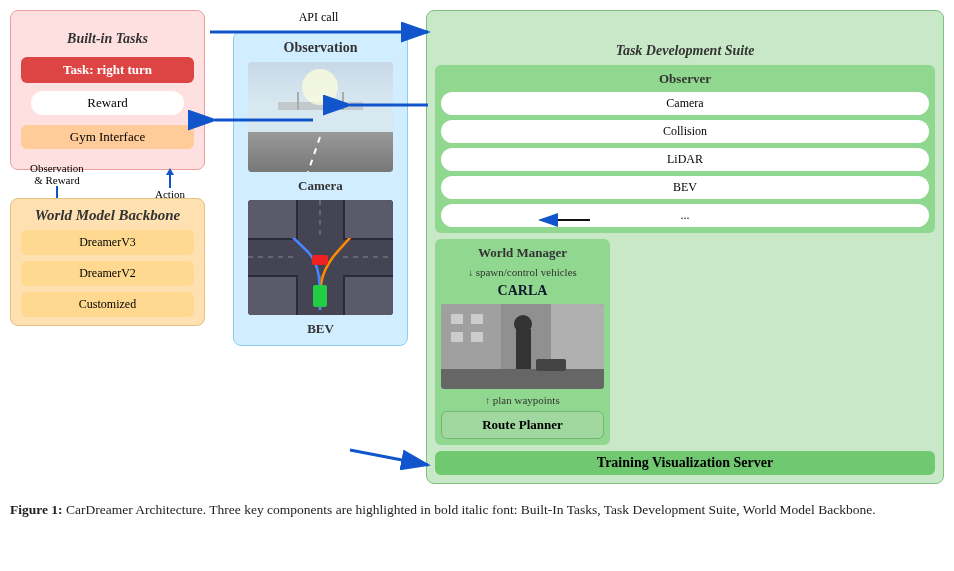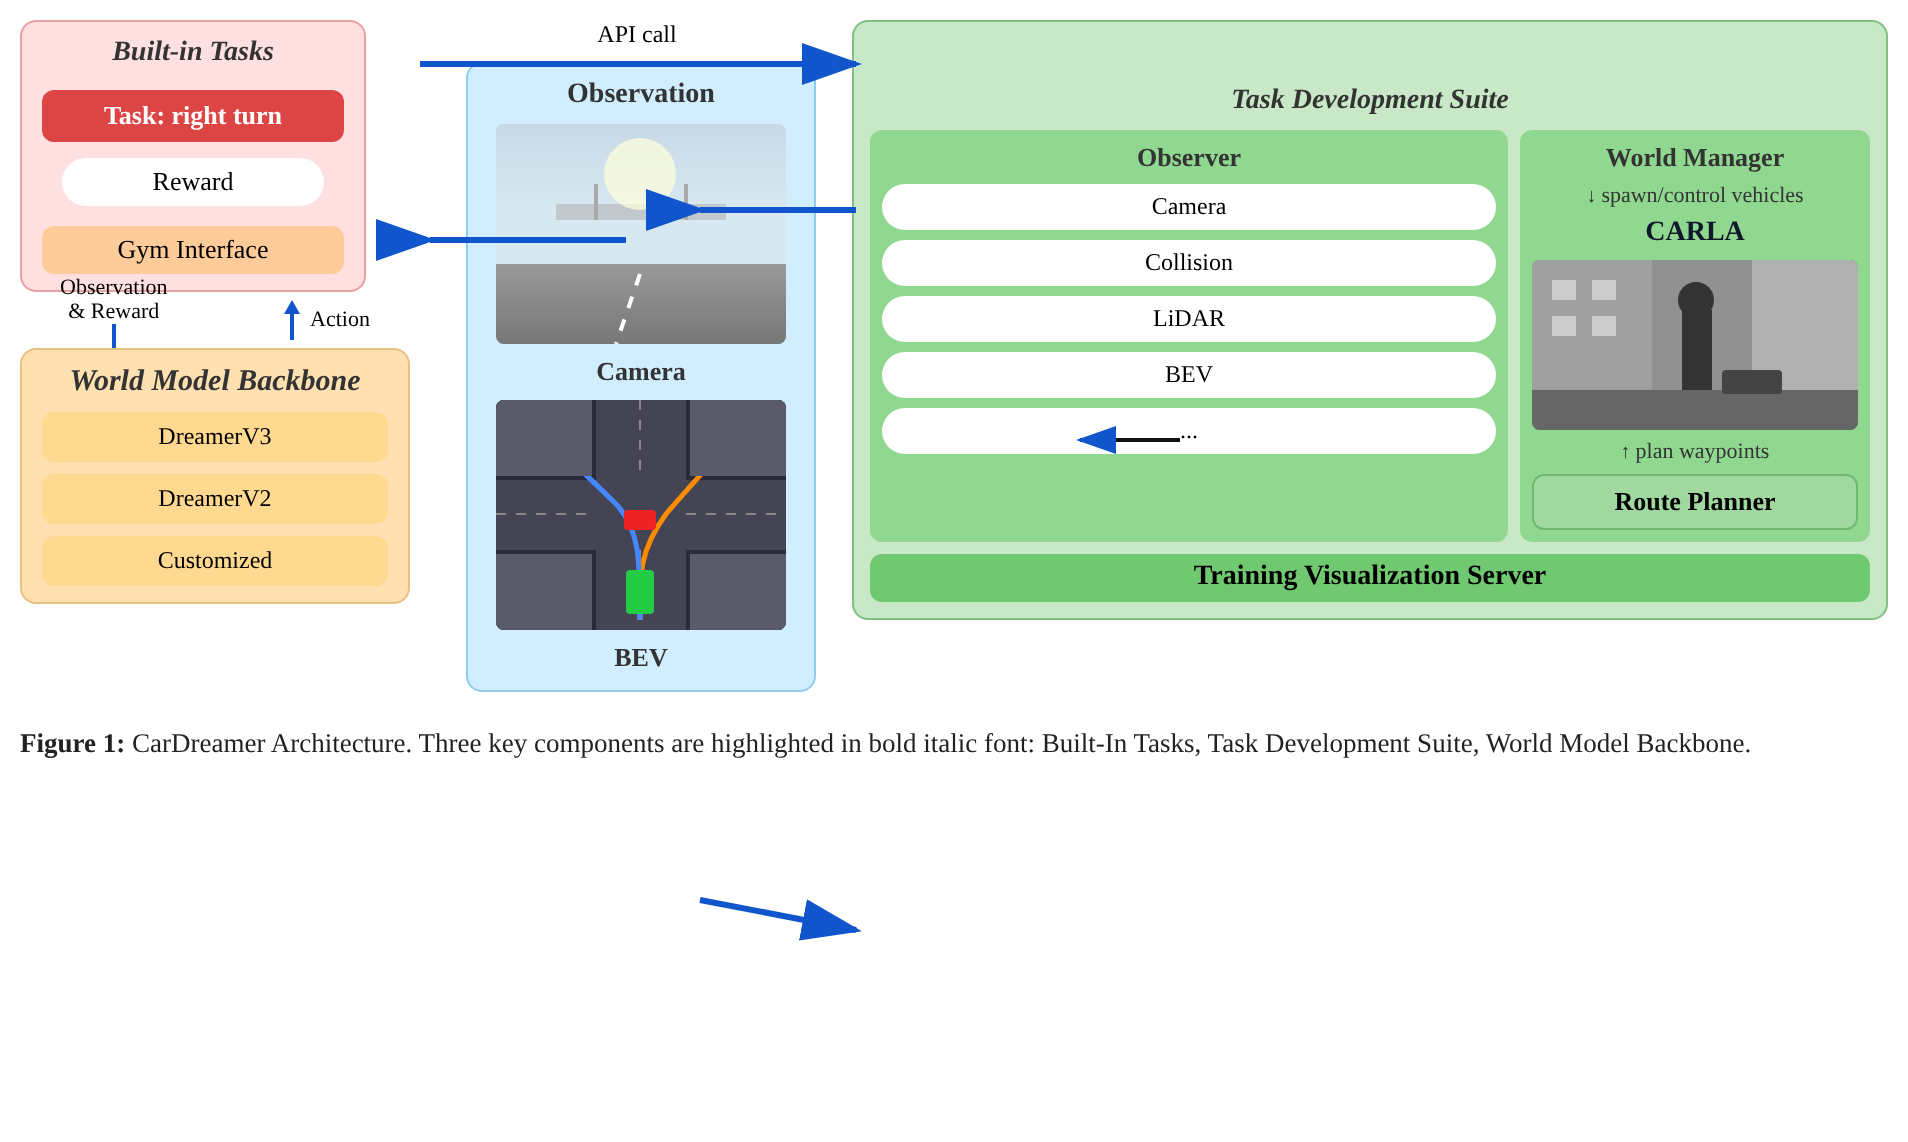--- a/index.html
+++ b/index.html
@@ -25,22 +25,22 @@
       gap: 0px;
       position: relative;
       width: 100%;
     }
 
     
     .builtin-tasks {
       background: #ffe0e0;
       border: 1.5px solid #e8a0a0;
       border-radius: 8px;
-      padding: 8px 10px;
-      width: 173px;
+      padding: 20px 10px;
+      width: 195px;
       flex-shrink: 0;
       display: flex;
       flex-direction: column;
       gap: 6px;
     }
 
     .builtin-tasks-title {
       font-style: italic;
       font-weight: bold;
       font-size: 14px;
@@ -173,21 +173,21 @@
       font-style: italic;
       font-weight: bold;
       font-size: 14px;
       text-align: center;
       color: #333;
       margin-top: 24px;
     }
 
     .task-dev-inner {
       display: flex;
-      flex-direction: row;
+      flex-direction: column;
       gap: 6px;
       flex: 1;
       justify-content: space-between;
     }
 
     .observer-column {
       background: #90d890;
       border-radius: 6px;
       padding: 6px;
       display: flex;
@@ -320,21 +320,21 @@
 
     .down-arrow-label {
       display: flex;
       flex-direction: column;
       align-items: center;
       font-size: 11px;
     }
 
     .up-arrow-label {
       display: flex;
-      flex-direction: row;
+      flex-direction: column;
       align-items: center;
       font-size: 11px;
       text-align: center;
     }
 
     .wrapper {
       position: relative;
     }
   </style>
 </head>

